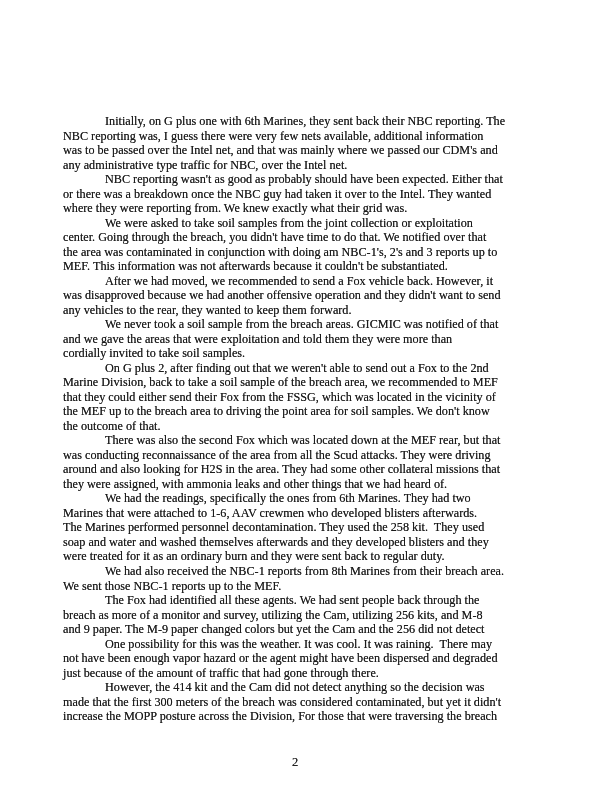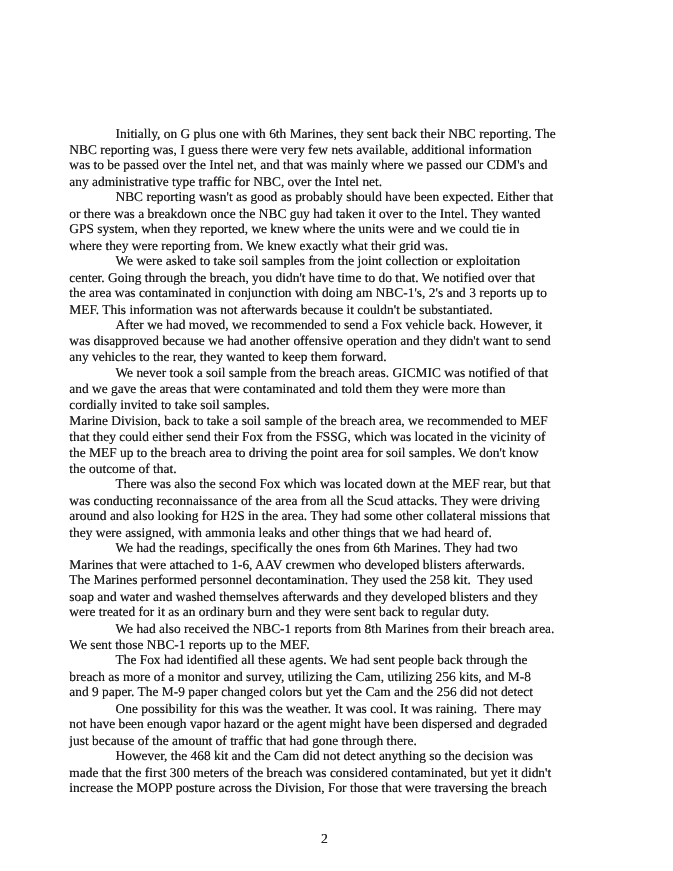--- a/index.html
+++ b/index.html
@@ -51,32 +51,32 @@
 <body>
 
 <div class="scan-page">
   <div class="text-block">
       <div class="line indent">Initially, on G plus one with 6th Marines, they sent back their NBC reporting. The</div>
       <div class="line">NBC reporting was, I guess there were very few nets available, additional information</div>
       <div class="line">was to be passed over the Intel net, and that was mainly where we passed our CDM's and</div>
       <div class="line">any administrative type traffic for NBC, over the Intel net.</div>
       <div class="line indent">NBC reporting wasn't as good as probably should have been expected. Either that</div>
       <div class="line">or there was a breakdown once the NBC guy had taken it over to the Intel. They wanted</div>
-      <div class="line">GPS system, when they reported, we knew where the units were and we could tie in</div>
       <div class="line">where they were reporting from. We knew exactly what their grid was.</div>
       <div class="line indent">We were asked to take soil samples from the joint collection or exploitation</div>
       <div class="line">center. Going through the breach, you didn't have time to do that. We notified over that</div>
       <div class="line">the area was contaminated in conjunction with doing am NBC-1's, 2's and 3 reports up to</div>
       <div class="line">MEF. This information was not afterwards because it couldn't be substantiated.</div>
       <div class="line indent">After we had moved, we recommended to send a Fox vehicle back. However, it</div>
       <div class="line">was disapproved because we had another offensive operation and they didn't want to send</div>
       <div class="line">any vehicles to the rear, they wanted to keep them forward.</div>
       <div class="line indent">We never took a soil sample from the breach areas. GICMIC was notified of that</div>
-      <div class="line">and we gave the areas that were contaminated and told them they were more than</div>
+      <div class="line">and we gave the areas that were exploitation and told them they were more than</div>
       <div class="line">cordially invited to take soil samples.</div>
+      <div class="line indent">On G plus 2, after finding out that we weren't able to send out a Fox to the 2nd</div>
       <div class="line">Marine Division, back to take a soil sample of the breach area, we recommended to MEF</div>
       <div class="line">that they could either send their Fox from the FSSG, which was located in the vicinity of</div>
       <div class="line">the MEF up to the breach area to driving the point area for soil samples. We don't know</div>
       <div class="line">the outcome of that.</div>
       <div class="line indent">There was also the second Fox which was located down at the MEF rear, but that</div>
       <div class="line">was conducting reconnaissance of the area from all the Scud attacks. They were driving</div>
       <div class="line">around and also looking for H2S in the area. They had some other collateral missions that</div>
       <div class="line">they were assigned, with ammonia leaks and other things that we had heard of.</div>
       <div class="line indent">We had the readings, specifically the ones from 6th Marines. They had two</div>
       <div class="line">Marines that were attached to 1-6, AAV crewmen who developed blisters afterwards.</div>
@@ -84,18 +84,18 @@
       <div class="line">soap and water and washed themselves afterwards and they developed blisters and they</div>
       <div class="line">were treated for it as an ordinary burn and they were sent back to regular duty.</div>
       <div class="line indent">We had also received the NBC-1 reports from 8th Marines from their breach area.</div>
       <div class="line">We sent those NBC-1 reports up to the MEF.</div>
       <div class="line indent">The Fox had identified all these agents. We had sent people back through the</div>
       <div class="line">breach as more of a monitor and survey, utilizing the Cam, utilizing 256 kits, and M-8</div>
       <div class="line">and 9 paper. The M-9 paper changed colors but yet the Cam and the 256 did not detect</div>
       <div class="line indent">One possibility for this was the weather. It was cool. It was raining.  There may</div>
       <div class="line">not have been enough vapor hazard or the agent might have been dispersed and degraded</div>
       <div class="line">just because of the amount of traffic that had gone through there.</div>
-      <div class="line indent">However, the 468 kit and the Cam did not detect anything so the decision was</div>
+      <div class="line indent">However, the 414 kit and the Cam did not detect anything so the decision was</div>
       <div class="line">made that the first 300 meters of the breach was considered contaminated, but yet it didn't</div>
       <div class="line">increase the MOPP posture across the Division, For those that were traversing the breach</div>
     </div>
   <div class="page-number">2</div>
 </div>
 
 </body></html>

